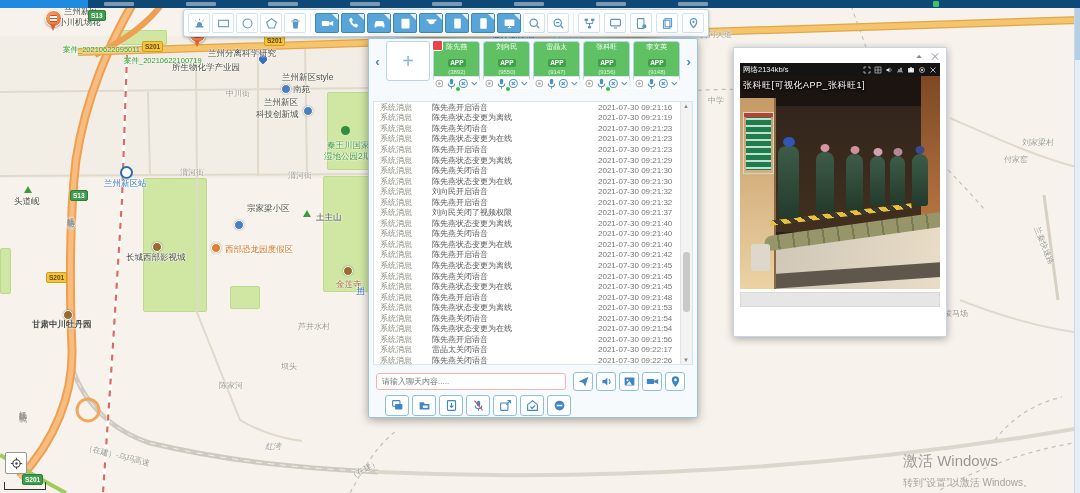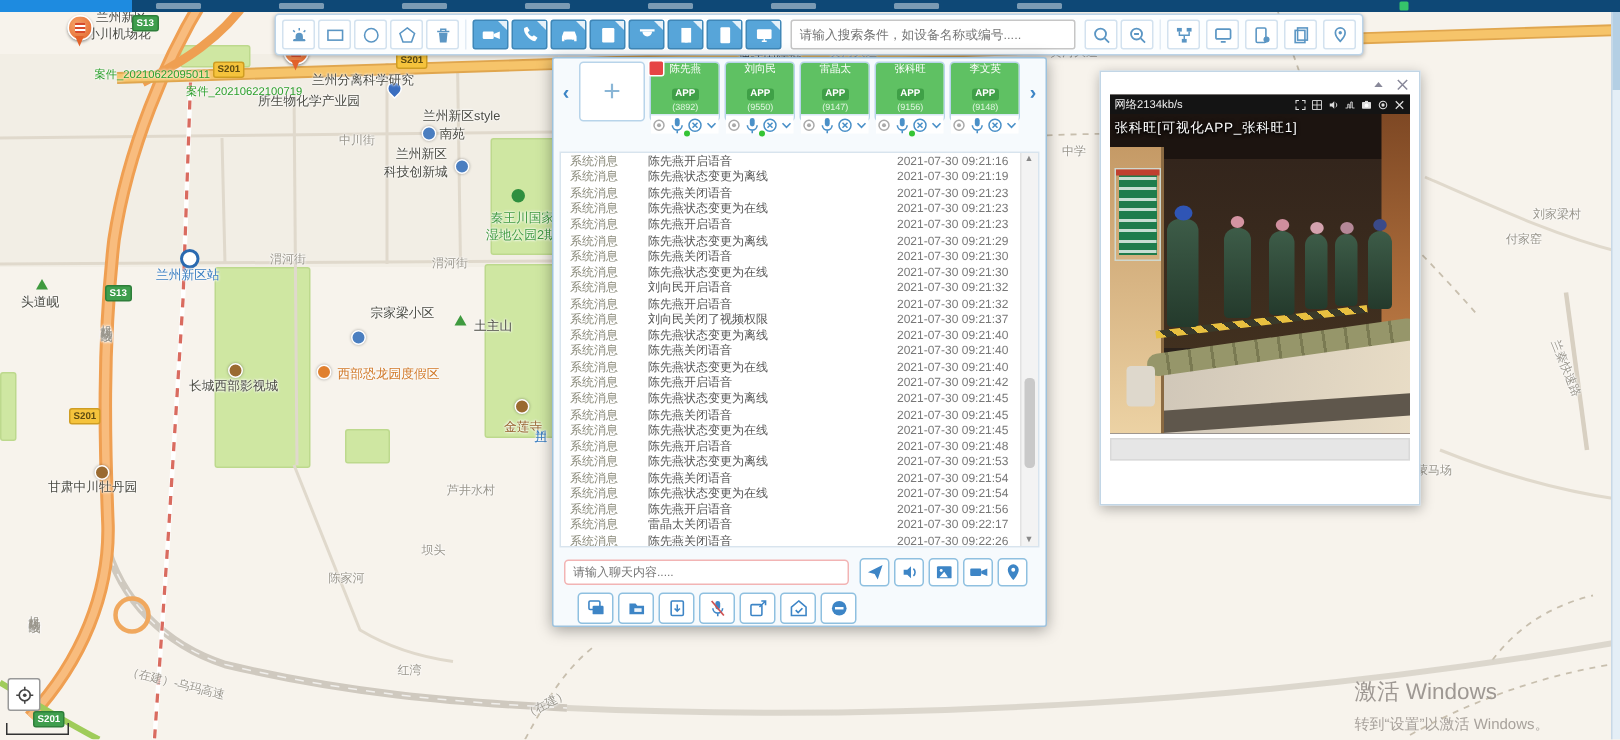--- a/index.html
+++ b/index.html
@@ -231,25 +231,25 @@
       <span class="mlabel c-grn" style="left: 324px; top: 151px;">湿地公园2期</span>
       <span class="mlabel c-blue" style="left: 104px; top: 178px;">兰州新区站</span>
       <span class="mlabel c-d" style="left: 14px; top: 196px;">头道岘</span>
       <span class="mlabel c-g" style="left: 180px; top: 167px;">渭河街</span>
       <span class="mlabel c-g" style="left: 288px; top: 170px;">渭河街</span>
       <span class="mlabel c-d" style="left: 247px; top: 203px;">宗家梁小区</span>
       <span class="mlabel c-d" style="left: 316px; top: 212px;">土主山</span>
       <span class="mlabel c-d" style="left: 126px; top: 252px;">长城西部影视城</span>
       <span class="mlabel c-org" style="left: 225px; top: 244px;">西部恐龙园度假区</span>
       <span class="mlabel c-brn" style="left: 336px; top: 279px;">金莲寺</span>
-      <span class="mlabel c-d" style="left: 32px; top: 319px;">甘肃中川牡丹园</span>
+      <span class="mlabel c-d" style="left: 32px; top: 319px; font-weight: bold;">甘肃中川牡丹园</span>
       <span class="mlabel c-g" style="left: 298px; top: 321px;">芦井水村</span>
       <span class="mlabel c-g" style="left: 281px; top: 361px;">坝头</span>
       <span class="mlabel c-g" style="left: 219px; top: 380px;">陈家河</span>
-      <span class="mlabel c-g" style="left: 265px; top: 441px;">红湾</span>
+      <span class="mlabel c-g" style="left: 265px; top: 441px; font-style: italic;">红湾</span>
       <span class="mlabel c-g" style="left: 1004px; top: 154px;">付家窑</span>
       <span class="mlabel c-g" style="left: 1022px; top: 137px;">刘家梁村</span>
       <span class="mlabel c-g" style="left: 928px; top: 308px;">甘肃蒙马场</span>
       <span class="mlabel c-g vert" style="left: 64px; top: 210px;">机场联络线</span>
       <span class="mlabel c-g vert" style="left: 16px; top: 404px;">机场联络线</span>
       <span class="mlabel c-blue vert" style="left: 355px; top: 279px;">兰川</span>
       <span class="mlabel c-g" style="left: 84px; top: 450px; transform: rotate(14deg);">（在建）-乌玛高速</span>
       <span class="mlabel c-g" style="left: 348px; top: 464px; transform: rotate(-28deg);">（在建）</span>
       <span class="mlabel c-g" style="left: 1024px; top: 240px; transform: rotate(68deg);">兰秦快速路</span>
     </div>
@@ -424,21 +424,20 @@
       </div>
       <div class="tbtn bluebtn">
         <span class="ic" style="display: inline-flex; width: 13px; height: 13px;">
           <svg viewBox="0 0 16 16" fill="currentColor" xmlns="http://www.w3.org/2000/svg" style="width: 100%; height: 100%;">
             <rect x="2" y="3" width="12" height="8" rx="1"></rect>
             <path d="M6 13h4M8 11v2" stroke="currentColor" stroke-width="1.2" fill="none"></path>
           </svg>
         </span>
       </div>
     </div>
-  <input class="tsearch" type="text" placeholder="请输入搜索条件，如设备名称或编号....." style="">
   <div style="display:flex;gap:2px">
       <div class="tbtn">
         <span class="ic" style="display: inline-flex; width: 13px; height: 13px;">
           <svg viewBox="0 0 16 16" fill="currentColor" xmlns="http://www.w3.org/2000/svg" style="width: 100%; height: 100%;">
             <circle cx="7" cy="7" r="4.5" fill="none" stroke="currentColor" stroke-width="1.5"></circle>
             <path d="M10.5 10.5L14 14" stroke="currentColor" stroke-width="1.5" fill="none"></path>
           </svg>
         </span>
       </div>
       <div class="tbtn">

